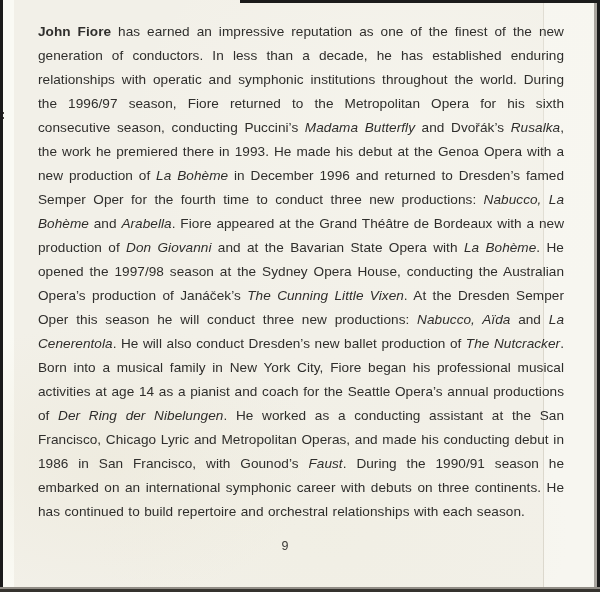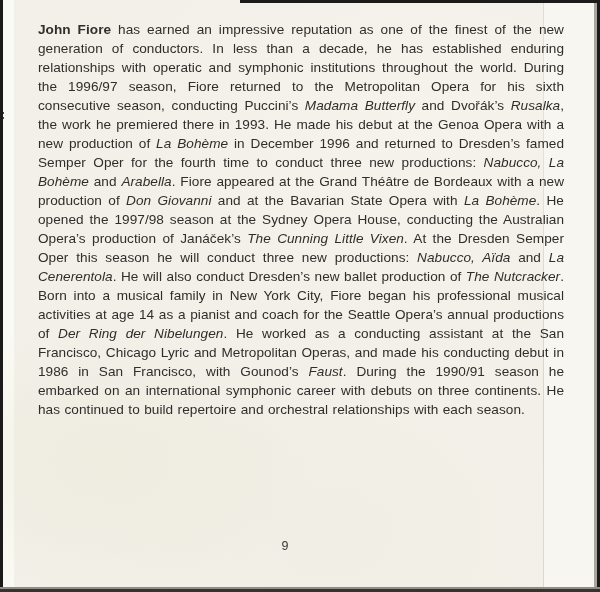--- a/index.html
+++ b/index.html
@@ -84,21 +84,21 @@
   .speck-3 { left: 1px; top: 167px; width: 2px; height: 3px; }
   .speck-4 { left: 0px; top: 393px; width: 3px; height: 4px; }
   .speck-5 { left: 1px; top: 456px; width: 2px; height: 3px; }
   .speck-red { left: 433px; top: 0px; width: 3px; height: 3px; background: #7a4638; }
 
   .bio {
     position: absolute;
     left: 38px; top: 20px;
     width: 526px;
     font-size: 13.6px;
-    line-height: 19px;
+    line-height: 24px;
     color: var(--color-text, #2f2e2c);
     text-align: justify;
     letter-spacing: 0.05px;
     word-spacing: 0.6px;
   }
   .seg-bold { font-weight: bold; }
   .seg-italic { font-style: italic; }
 
   .page-number {
     position: absolute;

